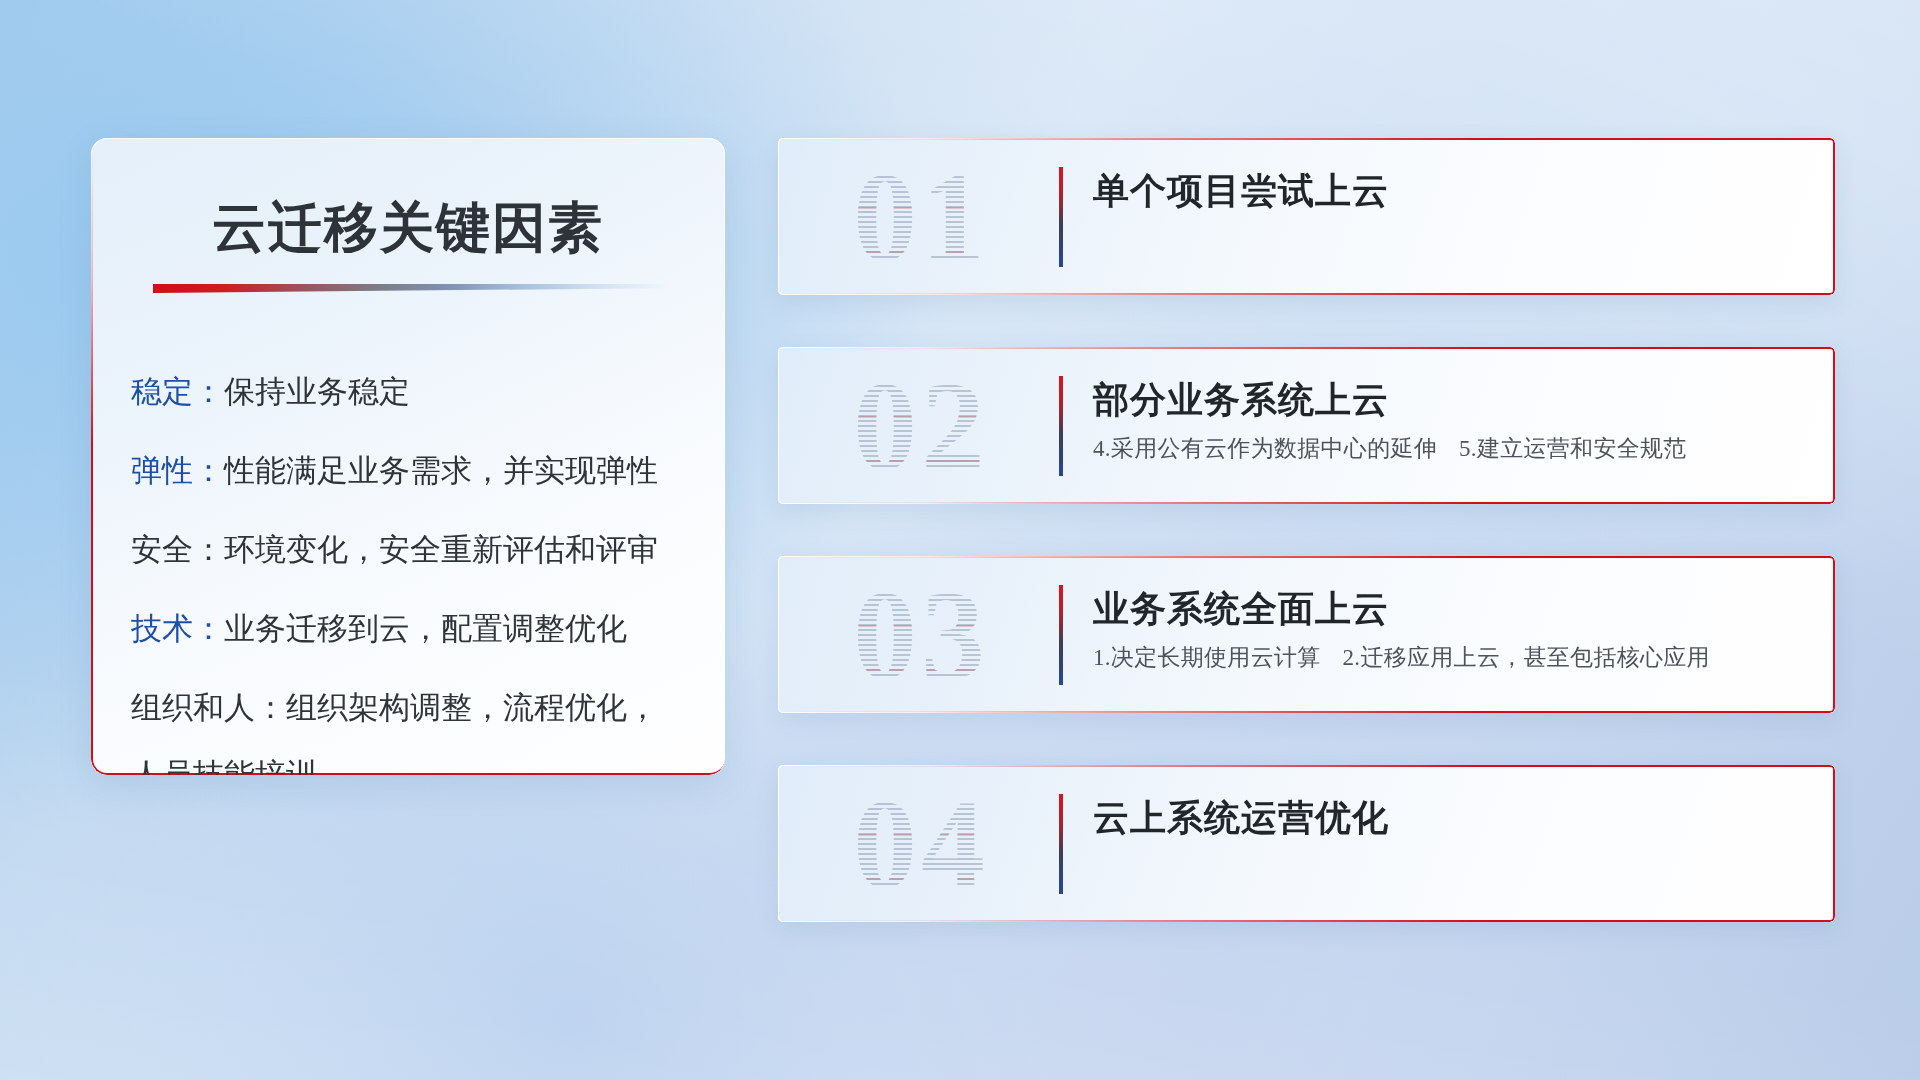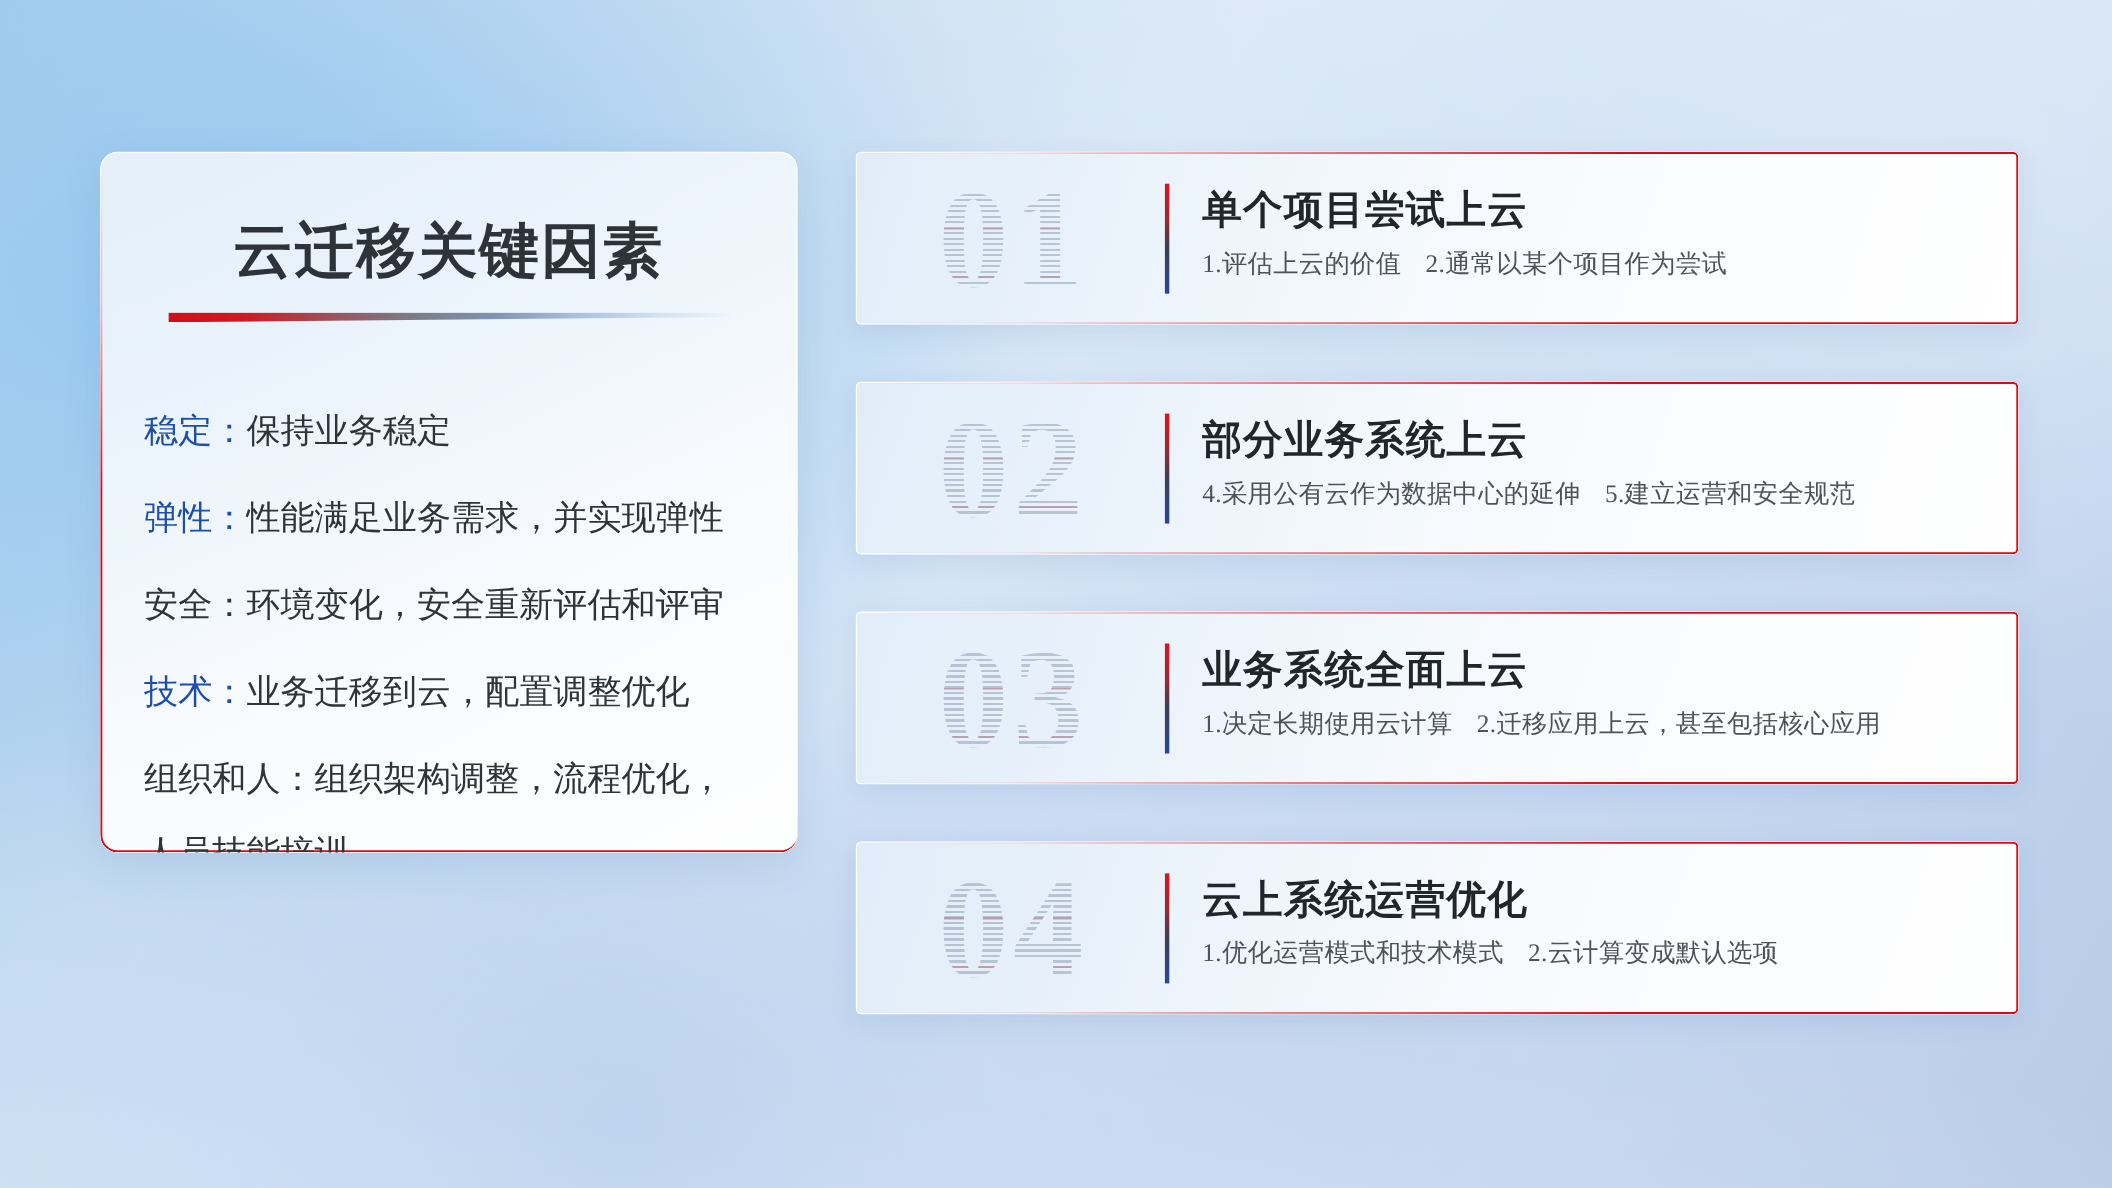--- a/index.html
+++ b/index.html
@@ -281,21 +281,20 @@
   <section id="cards">
 
     <article class="card">
       <div class="card-hairline"></div>
       <div class="card-accent"></div>
       <div class="card-numeral">01</div>
       <div class="card-numeral-tint">01</div>
       <div class="card-divider"></div>
       <div class="card-text">
         <div class="card-title">单个项目尝试上云</div>
-        <div class="card-sub"><span>1.评估上云的价值</span><span class="sub-gap"></span><span>2.通常以某个项目作为尝试</span></div>
       </div>
     </article>
 
     <article class="card">
       <div class="card-hairline"></div>
       <div class="card-accent"></div>
       <div class="card-numeral">02</div>
       <div class="card-numeral-tint">02</div>
       <div class="card-divider"></div>
       <div class="card-text">
@@ -317,18 +316,17 @@
     </article>
 
     <article class="card">
       <div class="card-hairline"></div>
       <div class="card-accent"></div>
       <div class="card-numeral">04</div>
       <div class="card-numeral-tint">04</div>
       <div class="card-divider"></div>
       <div class="card-text">
         <div class="card-title">云上系统运营优化</div>
-        <div class="card-sub"><span>1.优化运营模式和技术模式</span><span class="sub-gap"></span><span>2.云计算变成默认选项</span></div>
       </div>
     </article>
 
   </section>
 </div>
 
 </body></html>

